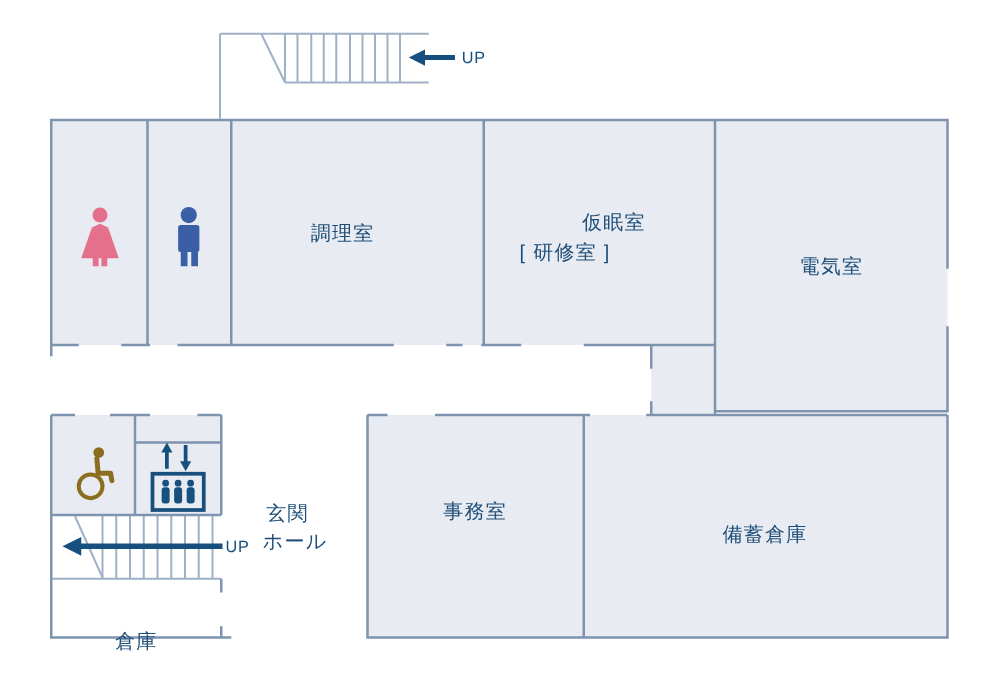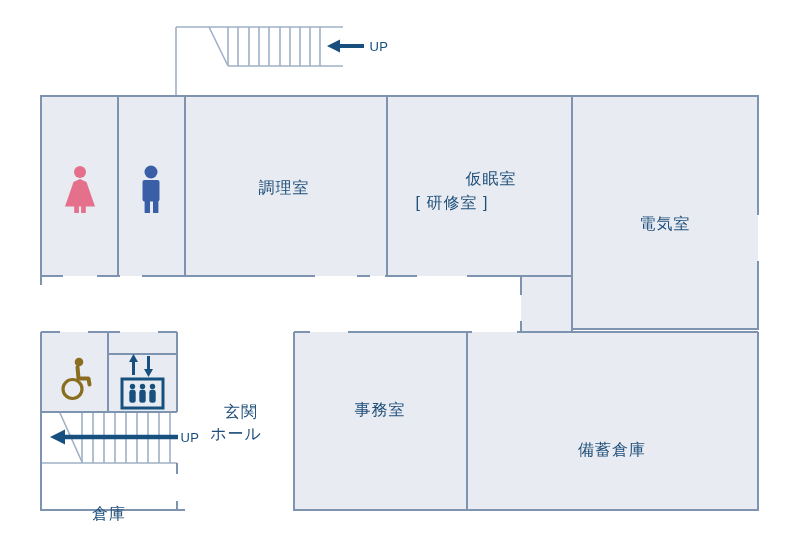--- a/index.html
+++ b/index.html
@@ -115,32 +115,32 @@
         <circle cx="132.5" cy="386.5" r="2.7"></circle>
         <rect x="129.3" y="389.8" width="6.4" height="13" rx="2.4"></rect>
         <circle cx="142.5" cy="386.5" r="2.7"></circle>
         <rect x="139.3" y="389.8" width="6.4" height="13" rx="2.4"></rect>
         <circle cx="152.5" cy="386.5" r="2.7"></circle>
         <rect x="149.3" y="389.8" width="6.4" height="13" rx="2.4"></rect>
       </g>
     </g>
   </svg>
 
-  <div class="lbl" style="left:284px;top:188px">調理室</div>
+  <div class="lbl" style="left:274px;top:188px">調理室</div>
 
   <div class="lbl" style="left:491px;top:179px">仮眠室</div>
   <div class="lbl" style="left:452px;top:203px">[ 研修室 ]</div>
 
-  <div class="lbl" style="left:665px;top:224px">電気室</div>
+  <div class="lbl" style="left:665px;top:214px">電気室</div>
 
   <div class="lbl" style="left:380px;top:410px">事務室</div>
 
-  <div class="lbl" style="left:612px;top:450px">備蓄倉庫</div>
+  <div class="lbl" style="left:612px;top:429px">備蓄倉庫</div>
 
   <div class="lbl" style="left:109px;top:514px">倉庫</div>
 
-  <div class="lbl" style="left:241px;top:412px">玄関</div>
+  <div class="lbl" style="left:230px;top:412px">玄関</div>
   <div class="lbl" style="left:236px;top:434px">ホール</div>
 
   <div class="lbl up" style="left:379px;top:46px">UP</div>
   <div class="lbl up" style="left:190px;top:437px">UP</div>
 
 </div>
 
 </body></html>

